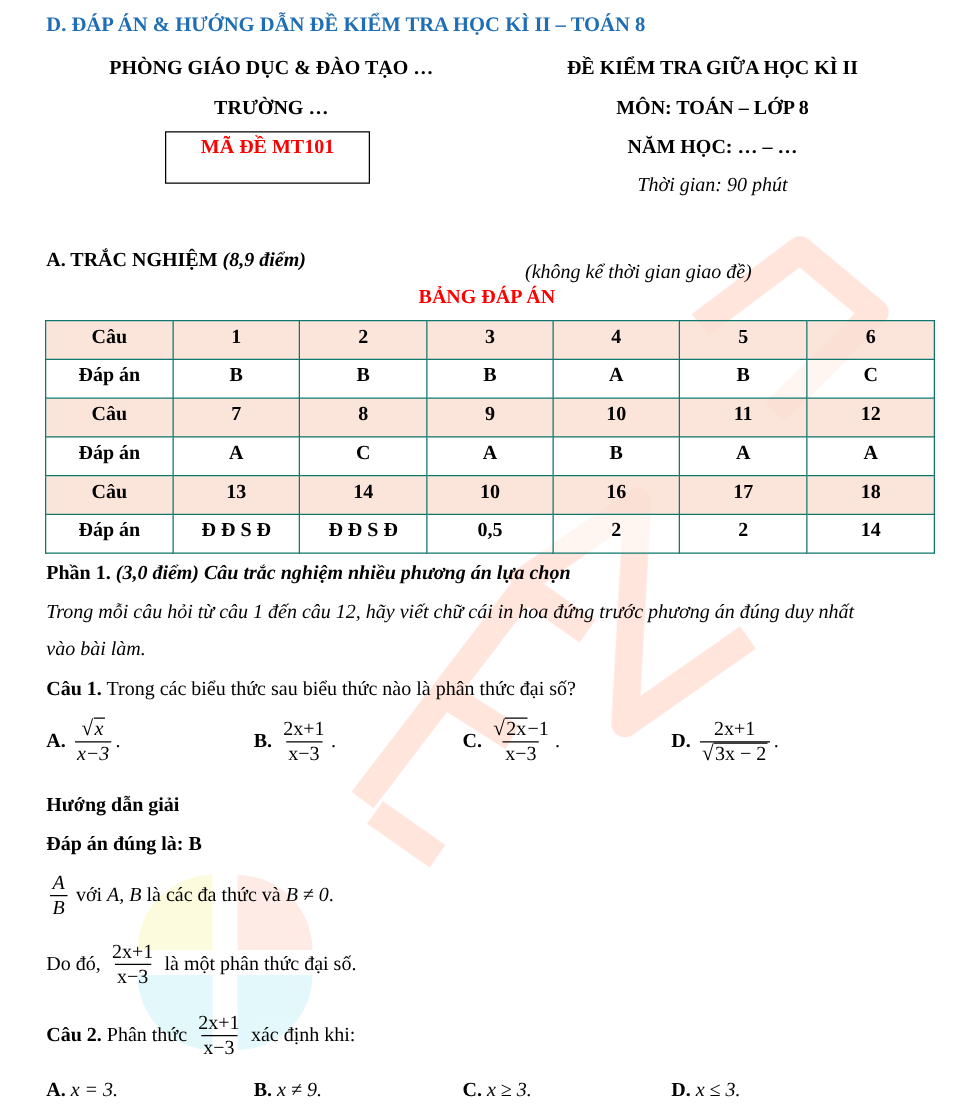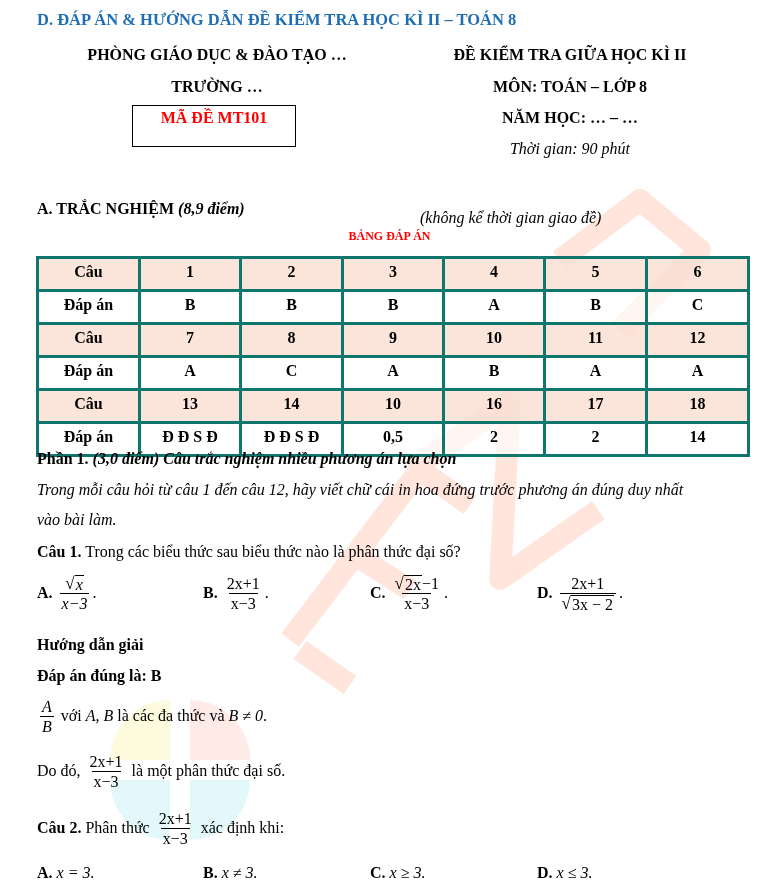--- a/index.html
+++ b/index.html
@@ -13,27 +13,27 @@
   .abs { position: absolute; white-space: nowrap; }
   .b { font-weight: bold; }
   .i { font-style: italic; }
   .doc-title { left: 37px; top: 10px; color: #1f6eb5; font-weight: bold; font-size: 16.5px; }
   .hdr { font-weight: bold; font-size: 16px; text-align: center; }
   .code-box {
     position: absolute; left: 132px; top: 105px; width: 164px; height: 42px;
     border: 1px solid #000; text-align: center; box-sizing: border-box;
     color: #ff0000; font-weight: bold; font-size: 16px; line-height: 24px;
   }
-  .ans-title { color: #ff0000; font-weight: bold; font-size: 12px; }
+  .ans-title { color: #ff0000; font-weight: bold; font-size: 16px; }
   table.ans {
     position: absolute; left: 36px; top: 256px; width: 711px;
     border-collapse: collapse; table-layout: fixed;
   }
   table.ans td {
-    border: 3px solid #0f766e; text-align: center; font-weight: bold;
+    border: 1px solid #0f766e; text-align: center; font-weight: bold;
     height: 30px; padding: 0; font-size: 16px; vertical-align: top; line-height: 26px;
   }
   table.ans tr.q td { background: rgba(250, 224, 212, 0.85); }
   table.ans tr.a td { background: rgba(255,255,255,0.6); }
   .frac { display: inline-flex; flex-direction: column; align-items: center; vertical-align: middle; font-style: normal; margin: 0 3px; }
   .frac .num { padding: 0 2px; line-height: 19px; }
   .frac .den { border-top: 1px solid #000; padding: 0 2px; line-height: 20px; }
   .mi { font-style: italic; }
   .sqrt { display: inline-flex; align-items: flex-end; }
   .sqrt .rad { font-size: 17px; line-height: 18px; }
@@ -225,21 +225,21 @@
     </span>
     <span>xác định khi:</span>
   </div>
 
   <div class="abs" style="left:37px; top:864px;">
     <span class="opt-label">A.</span>
     <span class="mi">x = 3.</span>
   </div>
   <div class="abs" style="left:203px; top:864px;">
     <span class="opt-label">B.</span>
-    <span class="mi">x ≠ 3.</span>
+    <span class="mi">x ≠ 9.</span>
   </div>
   <div class="abs" style="left:370px; top:864px;">
     <span class="opt-label">C.</span>
     <span class="mi">x ≥ 3.</span>
   </div>
   <div class="abs" style="left:537px; top:864px;">
     <span class="opt-label">D.</span>
     <span class="mi">x ≤ 3.</span>
   </div>
 </div>

